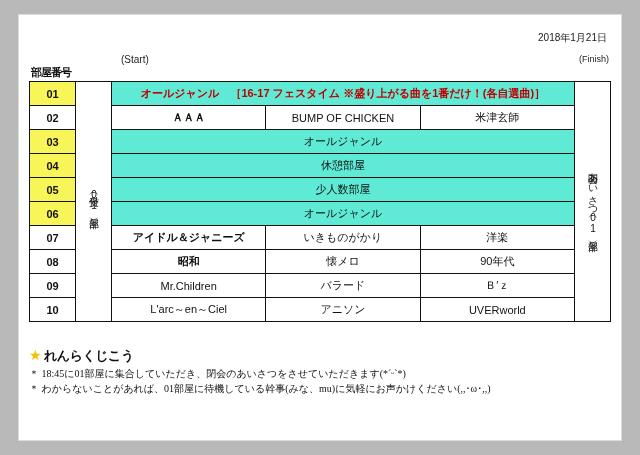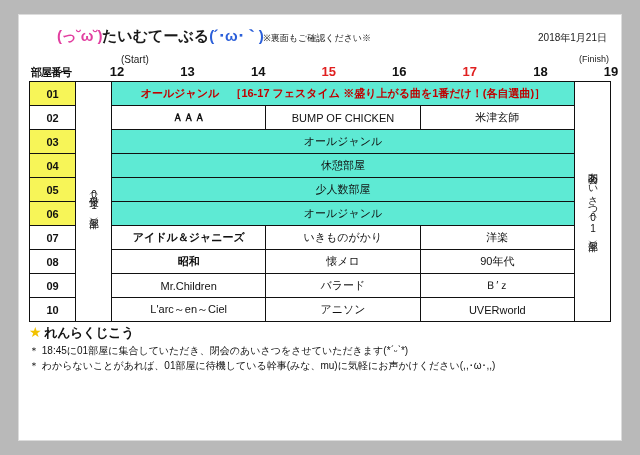--- a/index.html
+++ b/index.html
@@ -148,24 +148,25 @@
     font-size: 10px;
     letter-spacing: 0px;
   }
   td.cell { background: #ffffff; }
   td.cell.yellow { background: #5eead4; }
   td.cell.bold { font-weight: bold; }
   td.cell.redtext { color: #c00000; }
   .cellsmall { font-size: 9.5px; }
   
   .notes {
-    margin-top: 0;
+    margin-top: 23px;
     font-size: 10px;
     color: #111;
     line-height: 1.5;
+    font-family: Liberation Serif, serif;
   }
   .notes .h {
     font-size: 13px;
     font-weight: bold;
     color: #111;
     letter-spacing: -0.5px;
   }
   .star {
     color: #f2c200;
     font-size: 14px;
@@ -179,40 +180,27 @@
   }
   .signature .mk { color: #e23fa0; }
 </style>
 </head>
 <body>
 
 <div id="page">
   <div class="sheet">
 
     <div class="header">
-      <div class="title-line">
-        <span class="kao">(っ˘ω˘)</span><span>たいむてーぶる</span><span class="kao2">(´･ω･｀)</span><span class="title-note">※裏面もご確認ください※</span>
-      </div>
       <div class="date">2018年1月21日</div>
     </div>
 
     <div class="axis">
       <div class="roomhdr">部屋番号</div>
       <div class="startlbl">(Start)</div>
       <div class="finishlbl">(Finish)</div>
-      <div class="ticks" id="ticks">
-          <span class="tick" style="left: 0%;">12</span>
-          <span class="tick" style="left: 14.2857%;">13</span>
-          <span class="tick" style="left: 28.5714%;">14</span>
-          <span class="tick red" style="left: 42.8571%;">15</span>
-          <span class="tick" style="left: 57.1429%;">16</span>
-          <span class="tick red" style="left: 71.4286%;">17</span>
-          <span class="tick" style="left: 85.7143%;">18</span>
-          <span class="tick" style="left: 100%;">19</span>
-        </div>
     </div>
 
     <table class="grid">
       <colgroup>
         <col style="width:46px">
         <col style="width:36px">
         <col>
           <col>
           <col>
           <col>

